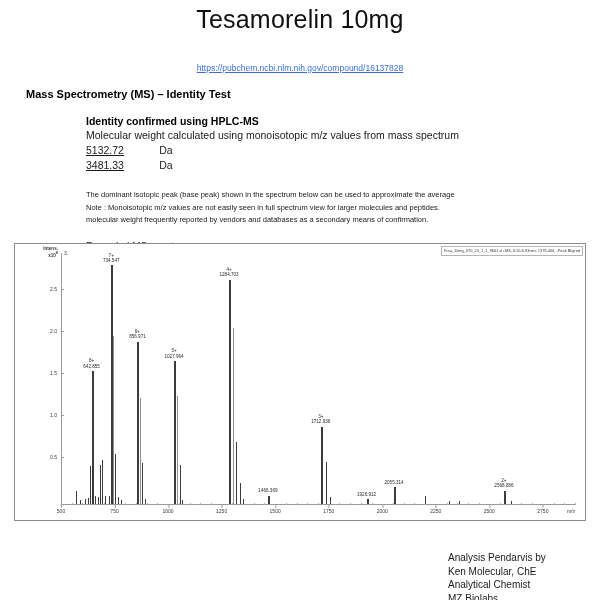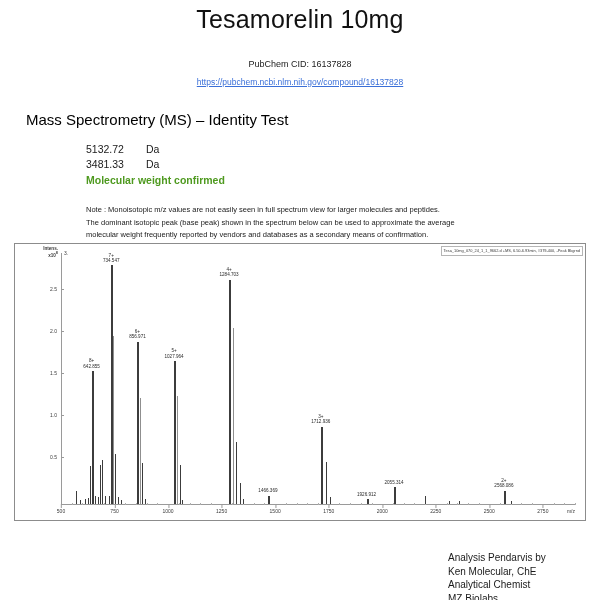--- a/index.html
+++ b/index.html
@@ -38,24 +38,24 @@
   .pubchem-link {
     font-size: 8.5px;
     color: #3a6fd8;
     text-decoration: underline;
     line-height: 14px;
     display: inline-block;
     margin-top: 2px;
   }
 
   .section-heading {
-    font-size: 15px;
-    font-weight: normal;
+    font-size: 11px;
+    font-weight: bold;
     color: #000;
-    margin: 22px 0 0 26px;
+    margin: 13px 0 0 26px;
   }
 
   
   .identity {
     margin: 14px 0 0 86px;
   }
   .identity .bold-line {
     font-size: 10.5px;
     font-weight: bold;
     color: #000;
@@ -66,22 +66,22 @@
     color: #1a1a1a;
     line-height: 15px;
   }
   .mass-row {
     font-size: 10.5px;
     color: #1a1a1a;
     line-height: 15px;
     display: flex;
   }
   .mass-row .label { width: 168px; }
-  .mass-row .value { width: 60px; }
-  .mass-row .unit  { width: 40px; }
+  .mass-row .value { width: 60px; text-decoration: underline; }
+  .mass-row .unit  { width: 40px; text-align: center; }
   .confirmed {
     font-size: 10.5px;
     font-weight: bold;
     color: #4f9a20;
     line-height: 16px;
   }
 
   .note {
     margin: 16px 0 0 86px;
     width: 420px;
@@ -242,44 +242,44 @@
     line-height: 13.5px;
     color: #1a1a1a;
   }
 </style>
 </head>
 <body>
 
 <h1 class="doc-title">Tesamorelin  10mg</h1>
 
 <div class="pubchem-block">
-  <div class="pubchem-cid">PubChem CID: 16137828</div>
   <a class="pubchem-link" href="#">https://pubchem.ncbi.nlm.nih.gov/compound/16137828</a>
 </div>
 
 <div class="section-heading">Mass Spectrometry (MS) – Identity Test</div>
 
 <div class="identity">
+  <div class="bold-line">Identity confirmed using HPLC-MS</div>
+  <div class="plain-line">Molecular weight calculated using monoisotopic m/z values from mass spectrum</div>
 
   <div class="mass-row">
     <span class="value">5132.72</span>
     <span class="unit">Da</span>
   </div>
 
   <div class="mass-row">
     <span class="value">3481.33</span>
     <span class="unit">Da</span>
   </div>
 
-  <div class="confirmed">Molecular weight confirmed</div>
 </div>
 
 <div class="note">
+  <div>The dominant isotopic peak (base peak) shown in the spectrum below can be used to approximate the average</div>
   <div>Note : Monoisotopic m/z values are not easily seen in full spectrum view for larger molecules and peptides.</div>
-  <div>The dominant isotopic peak (base peak) shown in the spectrum below can be used to approximate the average</div>
   <div>molecular weight frequently reported by vendors and databases as a secondary means of confirmation.</div>
 </div>
 
 <div class="spectrum-caption">Recorded MS spectrum</div>
 
 <div class="chart-frame">
   <div class="chart-inner">
     <div class="y-axis-caption">Intens.<br>x10<sup>8</sup></div>
     <div class="meta-box">Tesa_10mg_070_24_1_1_9662.d +MS, 6.50-6.93min, #379-400, -Peak Bkgrnd</div>
 

